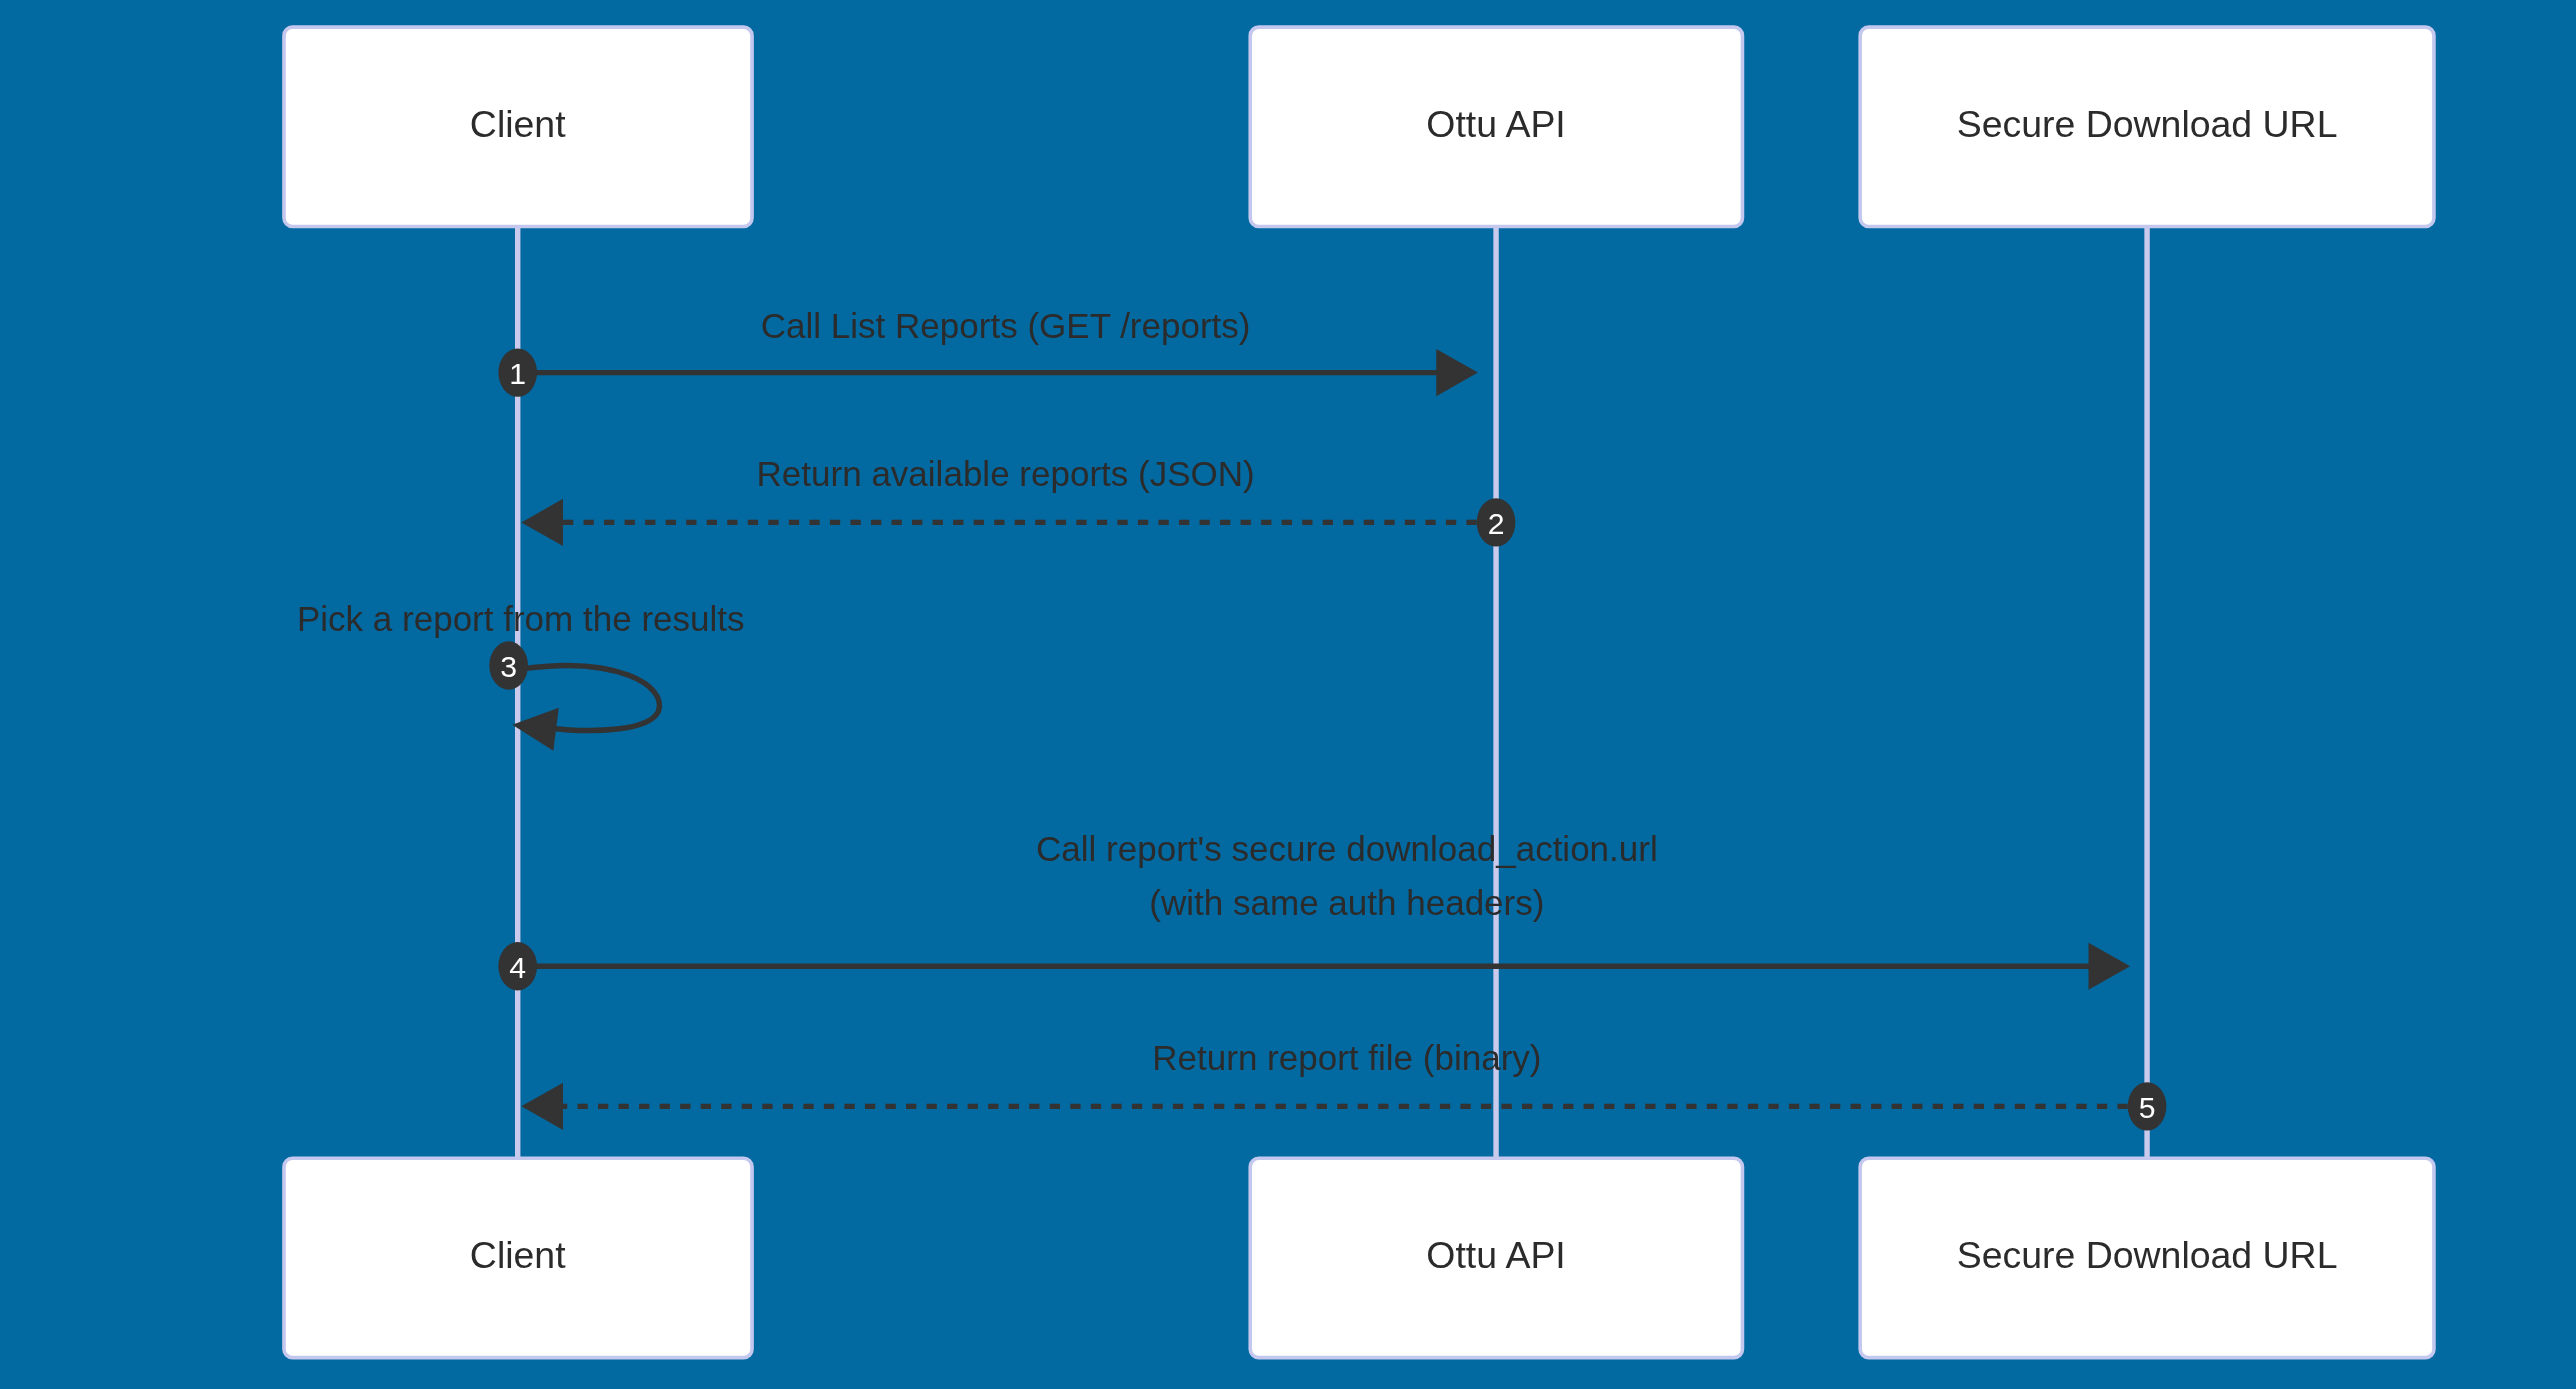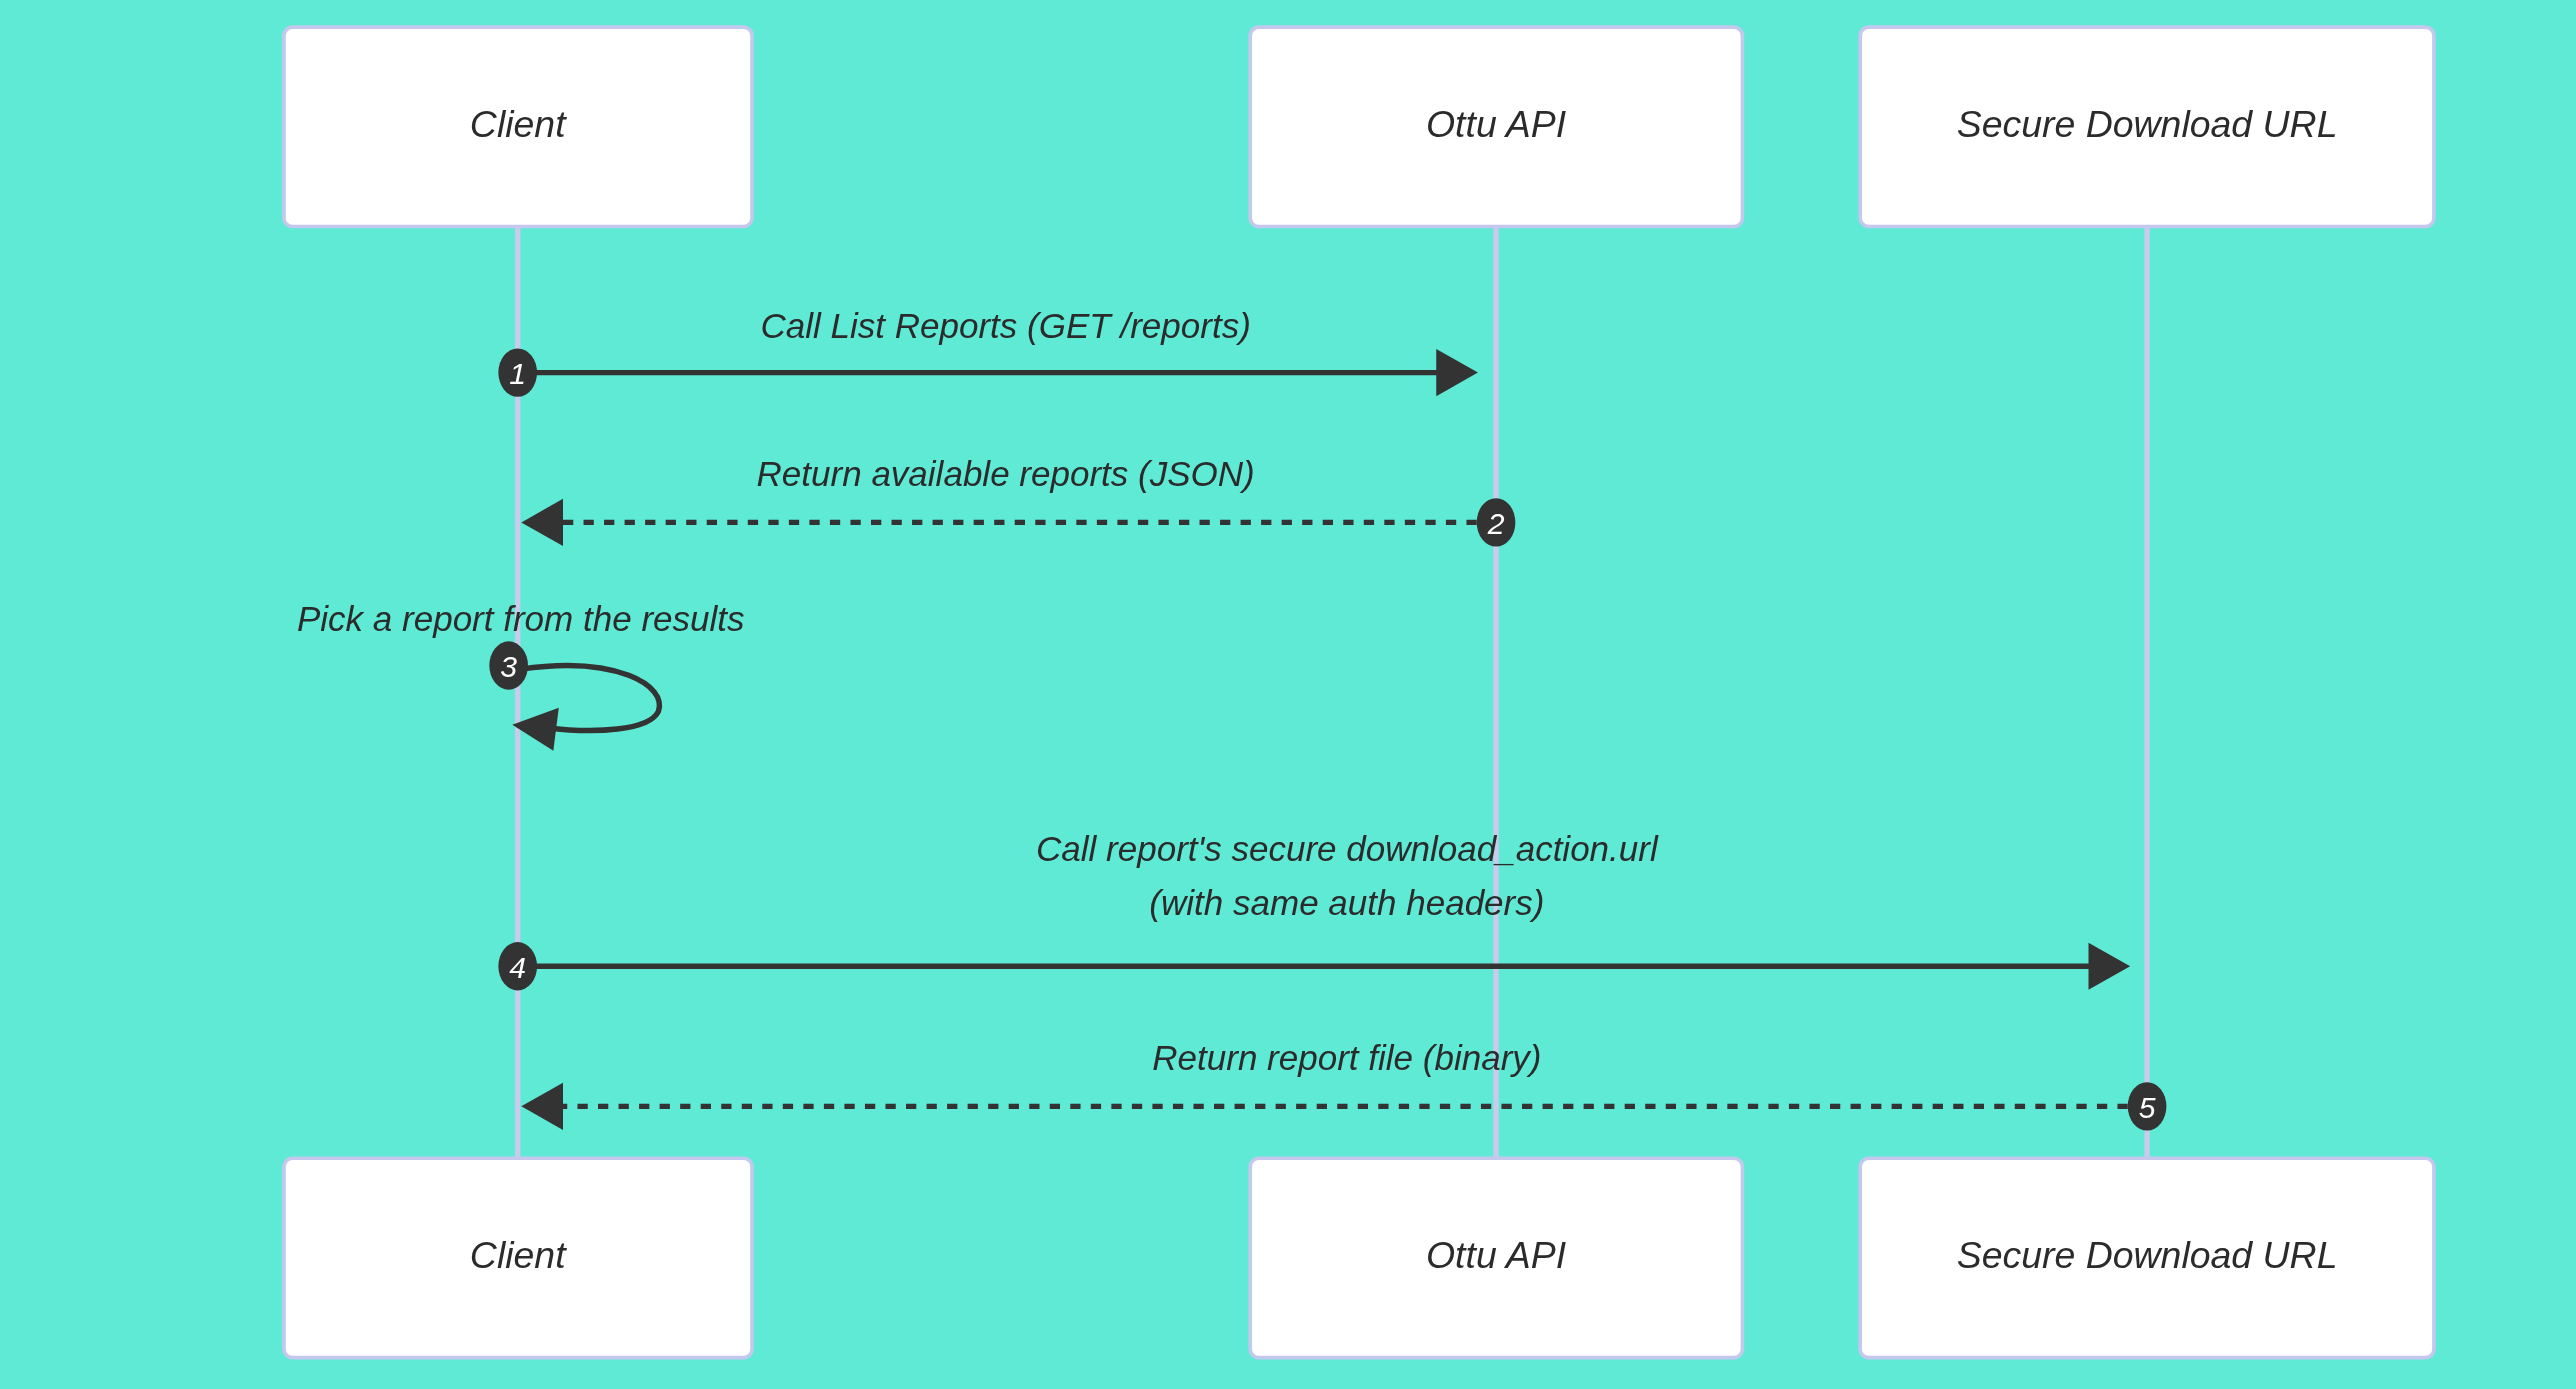--- a/index.html
+++ b/index.html
@@ -7,23 +7,22 @@
     padding: 0;
     background: #ffffff;
   }
   body {
     font-family: "Liberation Sans", sans-serif;
   }
   #stage {
     position: relative;
     width: 2576px;
     height: 1389px;
-    background: #5eead4;
+    background: #0369a1;
     overflow: hidden;
-    font-style: italic;
   }
   #diagram-svg {
     position: absolute;
     left: 0;
     top: 0;
     width: 2576px;
     height: 1389px;
   }
   .actor-box {
     fill: #ffffff;

